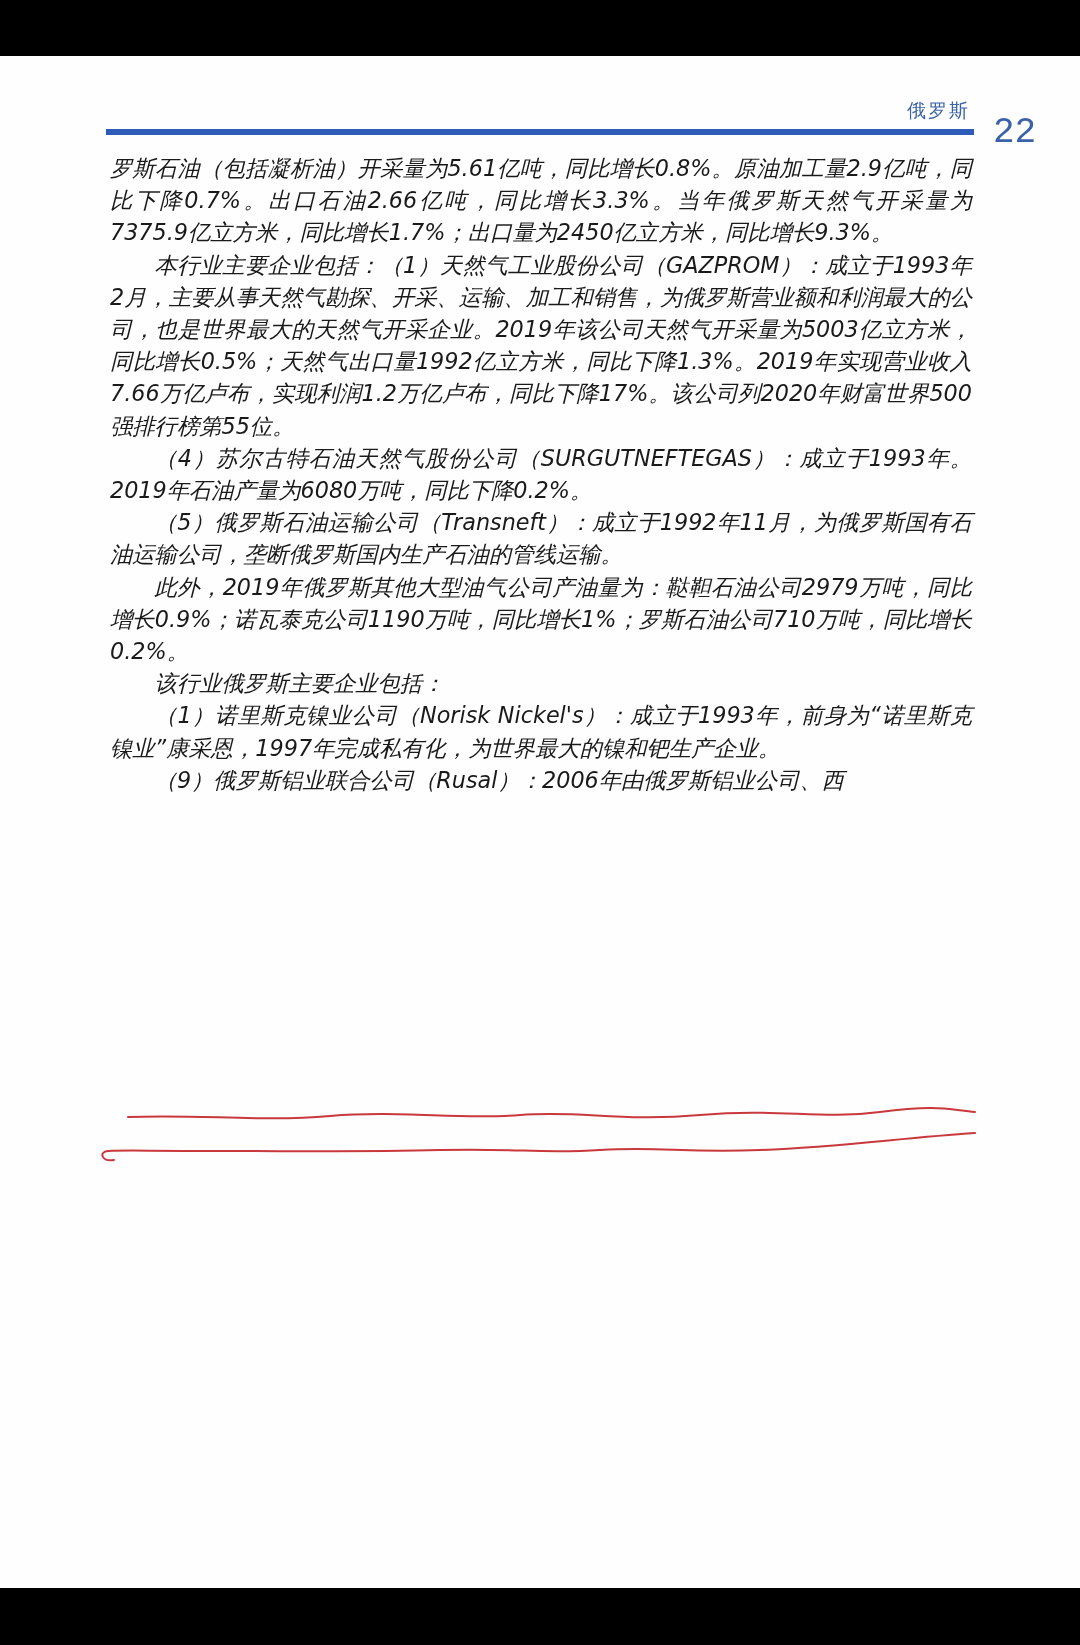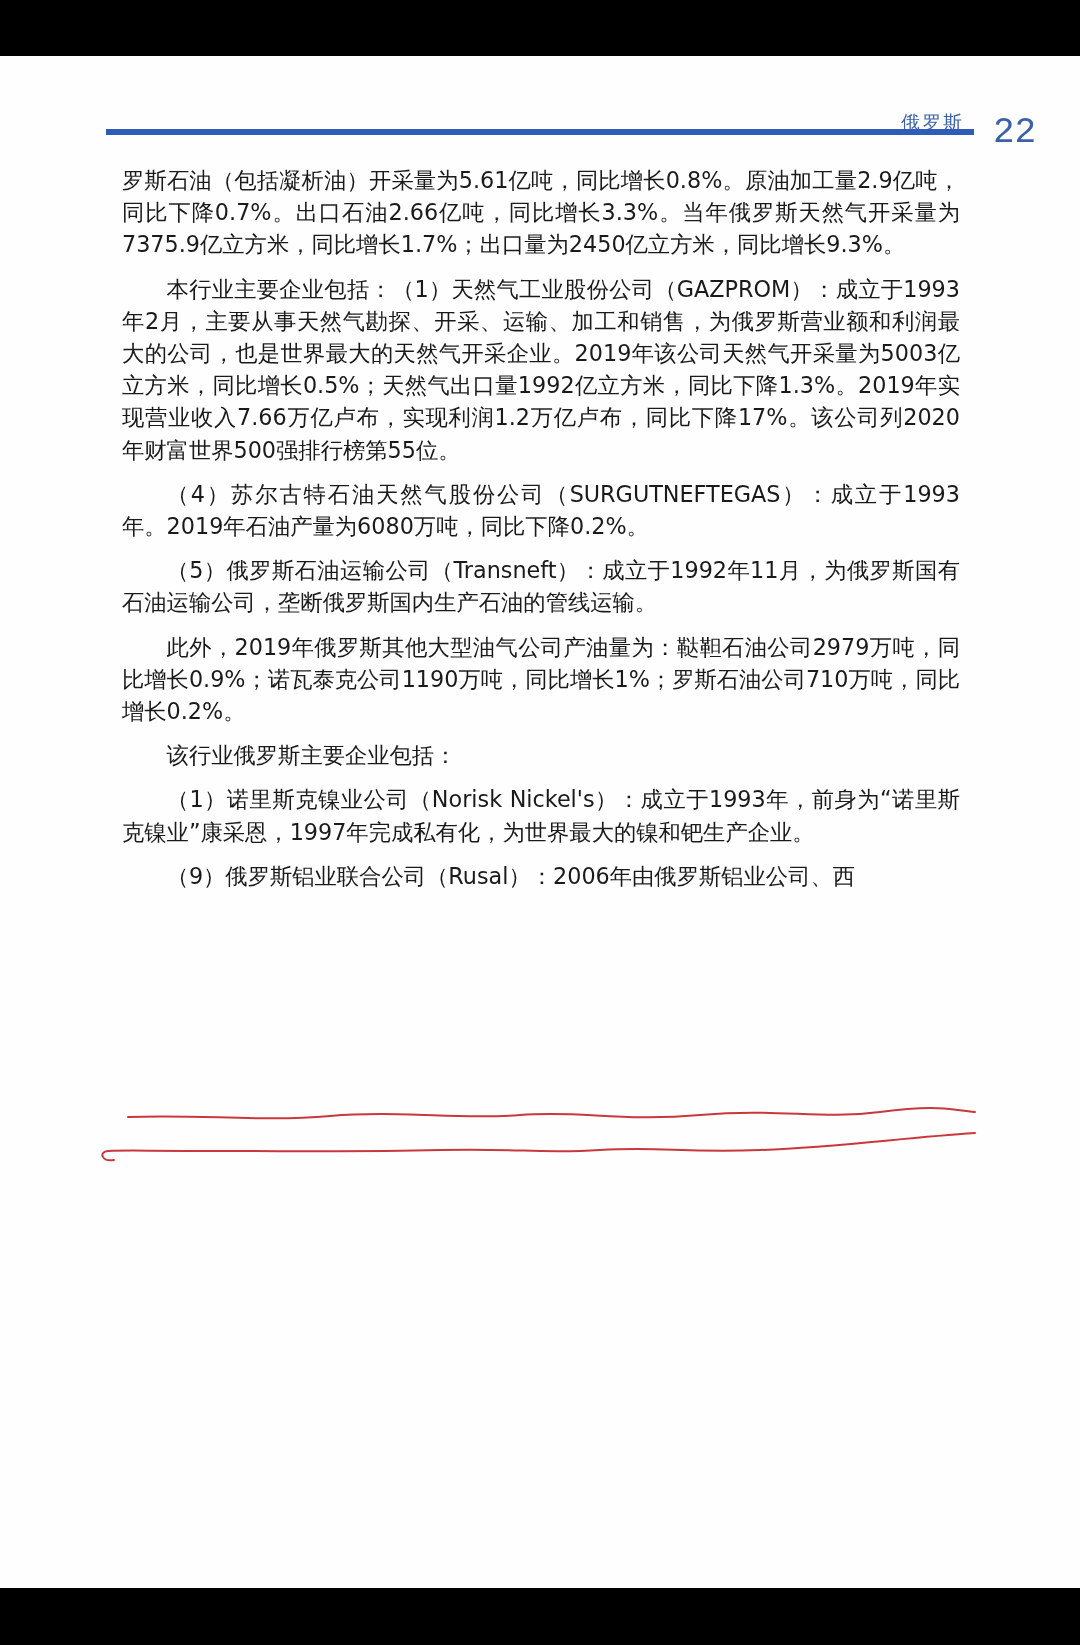--- a/index.html
+++ b/index.html
@@ -6,37 +6,37 @@
   body {
     width: 1080px; height: 1645px; background: #000;
     position: relative; overflow: hidden;
     font-family: "DejaVu Sans", "Liberation Sans", sans-serif;
   }
   .page {
     position: absolute; left: 0; top: 56px; width: 1080px; height: 1532px;
     background: #fefefe;
   }
   .header-title {
-    position: absolute; right: 116px; top: 98px;
-    color: #3a62a8; font-size: 19px; letter-spacing: 2px; margin-top: 12px;
+    position: absolute; right: 110px; top: 98px;
+    color: #3a62a8; font-size: 19px; letter-spacing: 2px;
   }
   .header-rule {
     position: absolute; left: 106px; top: 129px; width: 868px; height: 6px;
     background: #2f5cb8;
   }
   .page-number {
     position: absolute; left: 993px; top: 112px;
     color: #3a62a8; font-size: 36px; font-family: Liberation Mono, monospace;
   }
   .content {
     position: absolute; left: 110px; top: 152px; width: 862px;
     color: #1a1a1a; font-size: 22.3px; line-height: 32.2px;
     text-align: justify; text-justify: inter-character;
   }
-  .content p { margin: 12px; }
+  .content p { margin: 0; font-style: italic; }
   .content p.indent { text-indent: 2em; }
   .annot {
     position: absolute; left: 0; top: 0; width: 1080px; height: 1645px; pointer-events: none;
   }
 </style>
 </head>
 <body>
 
 <div class="page"></div>
 

